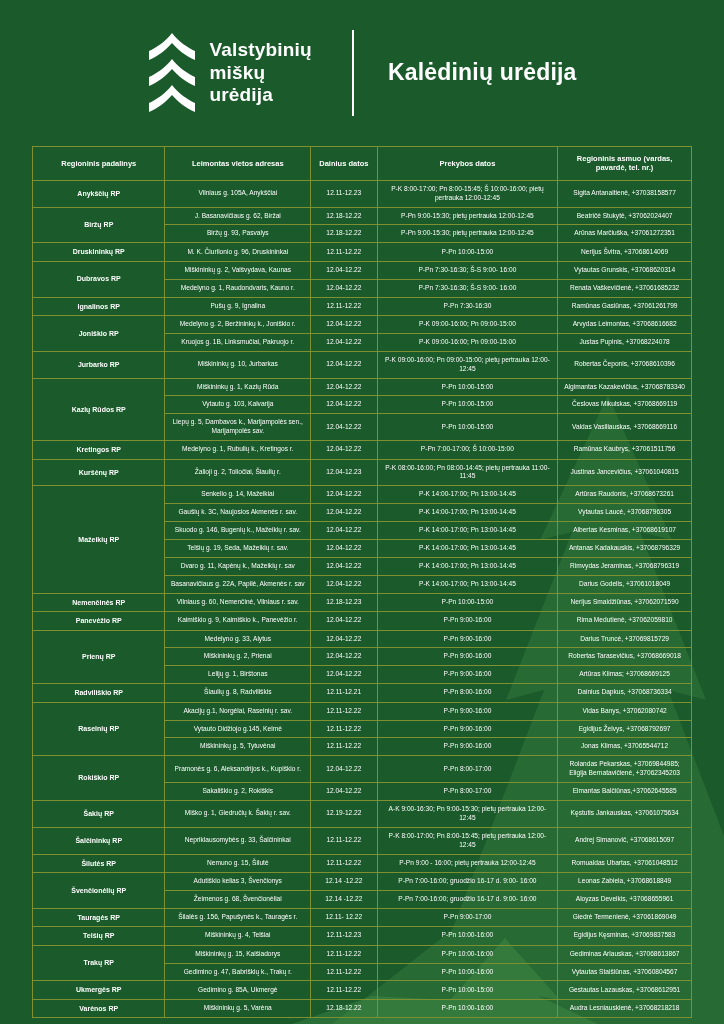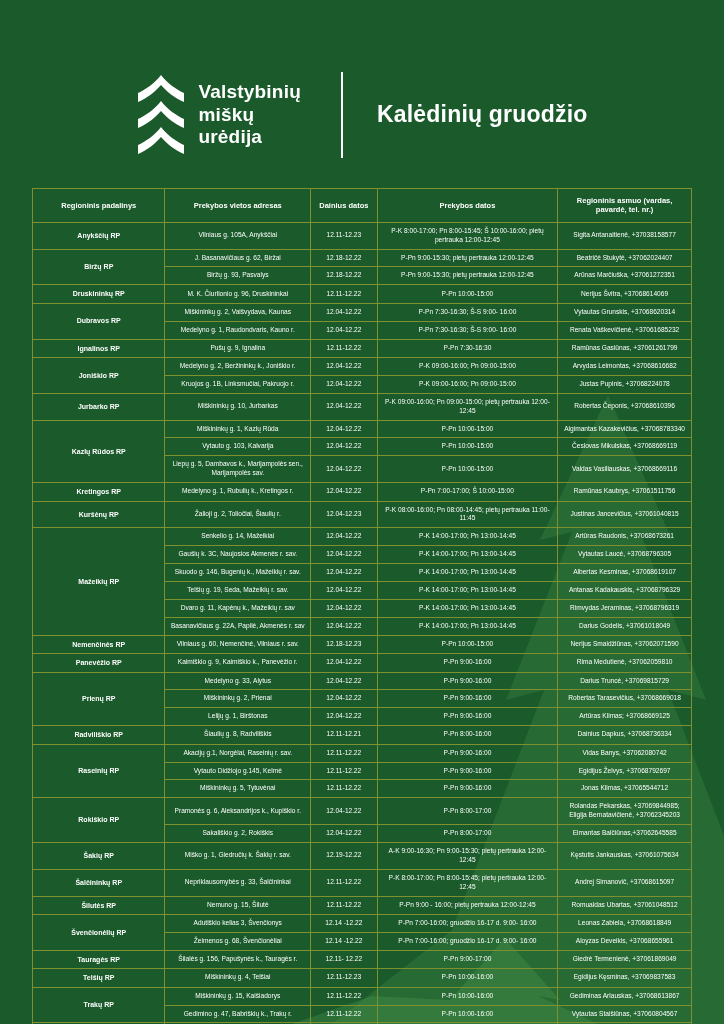--- a/index.html
+++ b/index.html
@@ -5,21 +5,21 @@
   html,body{margin:0;padding:0;}
   body{
     width:724px;height:1024px;position:relative;overflow:hidden;
     background:#1a5a2b;
     font-family:"Liberation Sans",sans-serif;
     -webkit-font-smoothing:antialiased;
   }
   
   .bg-decor{position:absolute;inset:0;z-index:0;pointer-events:none;}
   
-  .page-header{position:relative;z-index:2;height:146px;display:flex;align-items:center;justify-content:center;margin-top:42px;}
+  .page-header{position:relative;z-index:2;height:146px;display:flex;align-items:center;justify-content:center;}
   .brand{display:flex;align-items:center;}
   .brand-icon{width:50px;height:80px;margin-right:12px;flex:0 0 auto;}
   .brand-text{color:#fff;font-weight:bold;font-size:19px;line-height:1.18;letter-spacing:.2px;}
   .v-divider{width:2px;height:86px;background:#fff;margin:0 34px 0 40px;}
   .page-title{color:#fff;font-weight:bold;font-size:23px;line-height:1.3;letter-spacing:.2px;}
   
   .table-wrap{position:relative;z-index:2;margin:0 32px;border-radius:32px;}
   table{width:100%;border-collapse:collapse;table-layout:fixed;}
   col.c1{width:20.1%}col.c2{width:22.1%}col.c3{width:10.1%}col.c4{width:27.4%}col.c5{width:20.3%}
   th,td{
@@ -51,37 +51,37 @@
       </g>
     </svg>
     <div class="brand-text">
       <div>Valstybinių</div>
       <div>miškų</div>
       <div>urėdija</div>
     </div>
   </div>
   <div class="v-divider"></div>
   <div class="page-title">
-    <div>Kalėdinių gruodžio</div>
+    <div>Kalėdinių urėdija</div>
   </div>
 </div>
 
 <div class="table-wrap">
   <table>
     <colgroup>
         <col class="c1">
         <col class="c2">
         <col class="c3">
         <col class="c4">
         <col class="c5">
       </colgroup>
     <thead>
       <tr>
         <th>Regioninis padalinys</th>
-        <th>Prekybos vietos adresas</th>
+        <th>Leimontas vietos adresas</th>
         <th>Dainius datos</th>
         <th>Prekybos datos</th>
         <th>Regioninis asmuo (vardas, pavardė, tel. nr.)</th>
       </tr>
     </thead>
     <tbody id="table-body">
         <tr>
           <td class="region" rowspan="1">Anykščių RP</td>
           <td>Vilniaus g. 105A, Anykščiai</td>
           <td>12.11-12.23</td>

